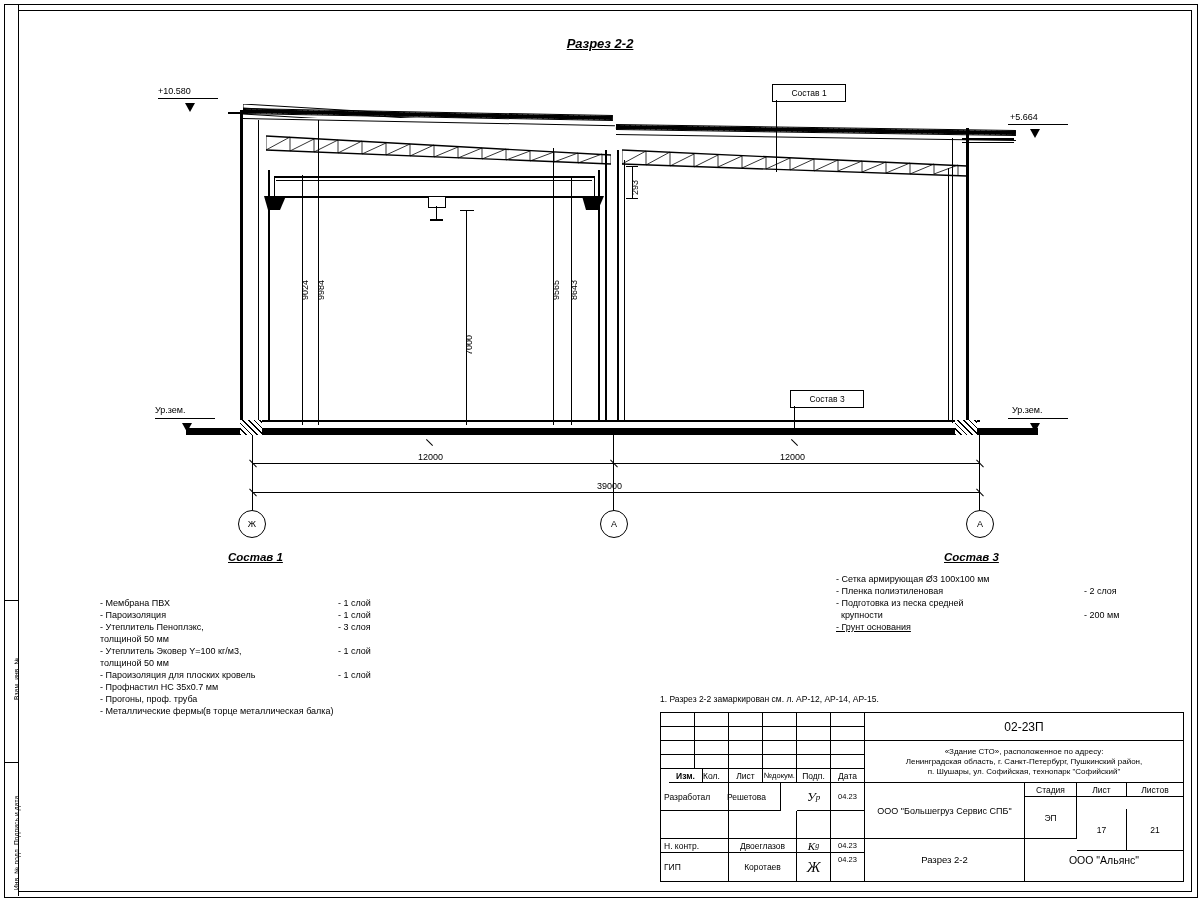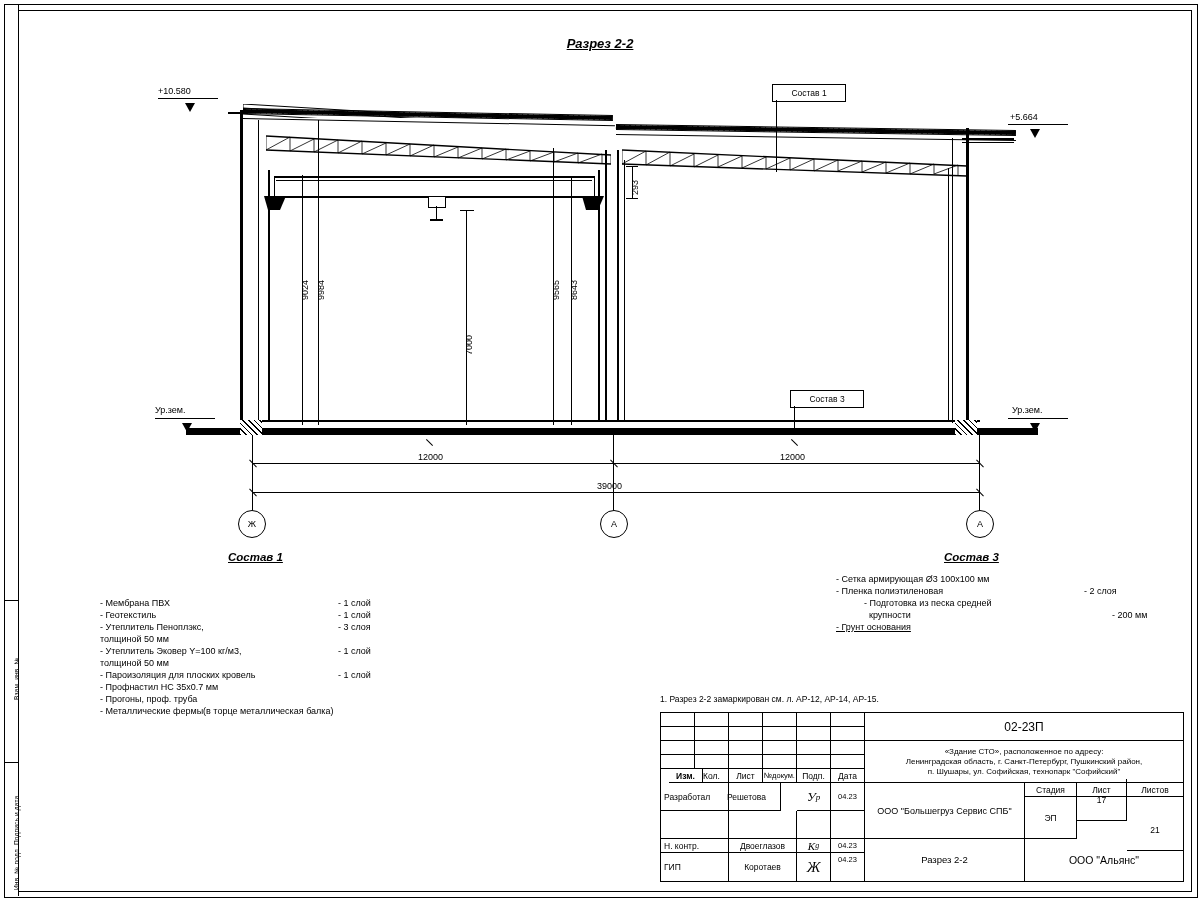--- a/index.html
+++ b/index.html
@@ -320,21 +320,21 @@
   </div>
 
   <div class="comp-head" style="left:228px;top:551px;">Состав 1</div>
 
   <div class="comp-list" style="left:100px;top:598px;width:330px;">
     <div class="row" style="position:relative;height:12px;">
       <span class="t">- Мембрана ПВХ</span>
       <span class="v" style="left:238px;">- 1 слой</span>
     </div>
     <div class="row" style="position:relative;height:12px;">
-      <span class="t">- Геотекстиль</span>
+      <span class="t">- Пароизоляция</span>
       <span class="v" style="left:238px;">- 1 слой</span>
     </div>
     <div class="row" style="position:relative;height:24px;">
       <span class="t">- Утеплитель Пеноплэкс,
 толщиной 50 мм</span>
       <span class="v" style="left:238px;top:0;">- 3 слоя</span>
     </div>
     <div class="row" style="position:relative;height:24px;">
       <span class="t">- Утеплитель Эковер Y=100 кг/м3,
 толщиной 50 мм</span>
@@ -358,21 +358,21 @@
   <div class="comp-head" style="left:944px;top:551px;">Состав 3</div>
 
   <div class="comp-list" style="left:836px;top:574px;width:320px;">
     <div class="row" style="position:relative;height:12px;">
       <span class="t">- Сетка армирующая Ø3 100х100 мм</span>
     </div>
     <div class="row" style="position:relative;height:12px;">
       <span class="t">- Пленка полиэтиленовая</span>
       <span class="v" style="left:248px;">- 2 слоя</span>
     </div>
-    <div class="row" style="position:relative;height:24px;margin-left:28px;">
+    <div class="row" style="position:relative;height:24px;">
       <span class="t">- Подготовка из песка средней
   крупности</span>
       <span class="v" style="left:248px;top:12px;">- 200 мм</span>
     </div>
     <div class="row" style="position:relative;height:12px;text-decoration:underline;">
       <span class="t">- Грунт основания</span>
     </div>
   </div>
 
   <div class="note" style="left:660px;top:694px;">1. Разрез 2-2 замаркирован см. л. АР-12, АР-14, АР-15.</div>
@@ -442,20 +442,20 @@
       <span>п. Шушары, ул. Софийская, технопарк "Софийский"</span>
     </div>
 
     <div class="cell" style="left:204px;top:70px;width:160px;height:56px;font-size:9px;">ООО "Большегруз Сервис СПБ"</div>
 
     <div class="cell" style="left:364px;top:70px;width:52px;height:14px;">Стадия</div>
     <div class="cell" style="left:416px;top:70px;width:50px;height:14px;">Лист</div>
     <div class="cell" style="left:466px;top:70px;width:56px;height:14px;border-right:none;">Листов</div>
 
     <div class="cell" style="left:364px;top:84px;width:52px;height:42px;">ЭП</div>
-    <div class="cell" style="left:416px;top:66px;width:50px;height:42px;">17</div>
+    <div class="cell" style="left:416px;top:96px;width:50px;height:42px;">17</div>
     <div class="cell" style="left:466px;top:96px;width:56px;height:42px;border-right:none;">21</div>
 
     <div class="cell noborder-b" style="left:204px;top:126px;width:160px;height:42px;font-size:9.5px;">Разрез 2-2</div>
     <div class="cell noborder-b" style="left:364px;top:126px;width:158px;height:42px;font-size:10.5px;border-right:none;">ООО "Альянс"</div>
   </div>
 
 </div>
 
 </body></html>

